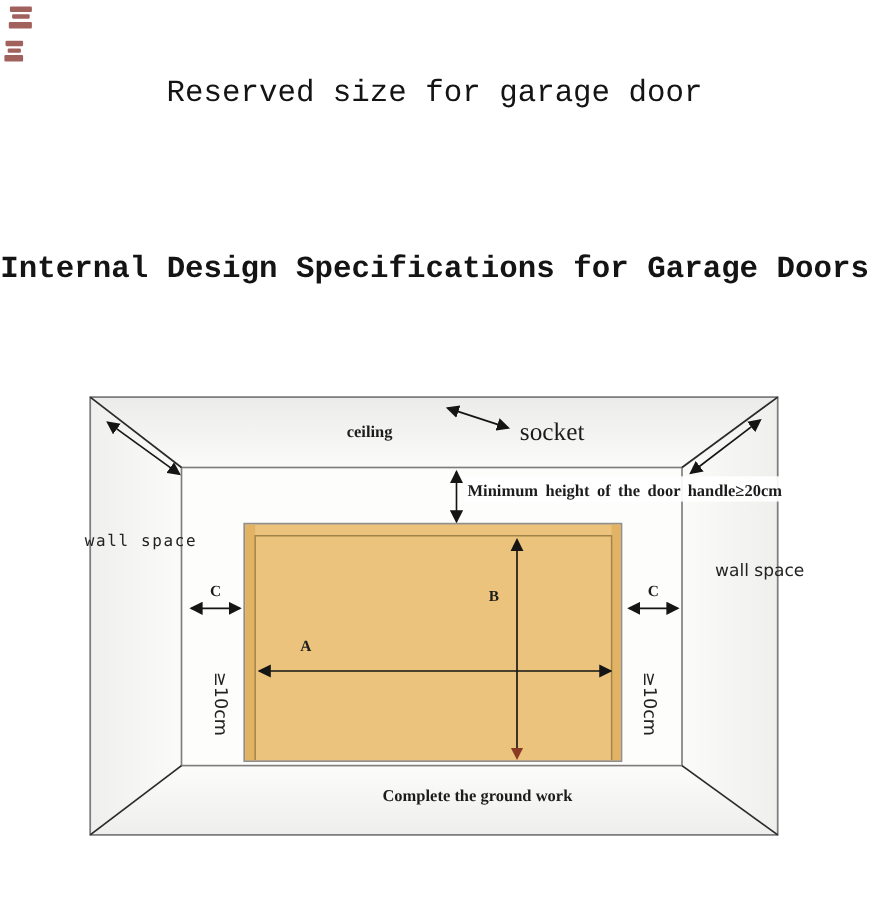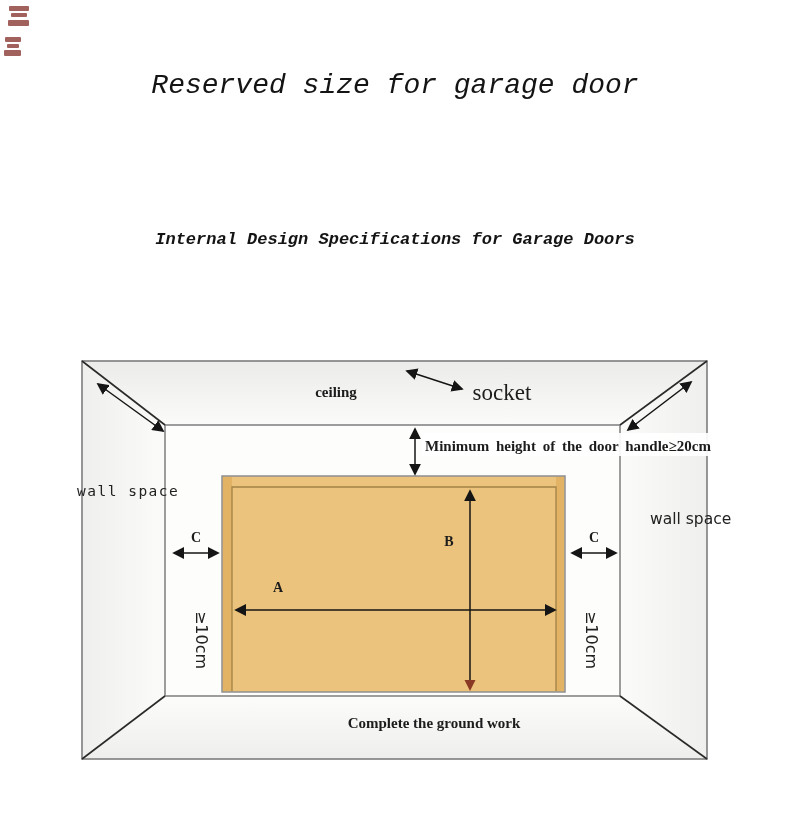--- a/index.html
+++ b/index.html
@@ -1,22 +1,22 @@
 <!DOCTYPE html>
 <html><head>
 <meta charset="utf-8">
 <style>
   html,body{margin:0;padding:0;background:#ffffff;}
   .canvas{position:relative;width:790px;height:828px;background:#ffffff;overflow:hidden;
           font-family:"Liberation Sans",sans-serif;}
   .t{position:absolute;left:0;right:0;text-align:center;color:#141414;
-     font-family:"Liberation Mono","DejaVu Sans Mono",monospace;white-space:nowrap;font-style:italic;}
+     font-family:"Liberation Mono","DejaVu Sans Mono",monospace;white-space:nowrap;}
   .t1{top:70px;font-size:28px;}
   .t2{top:136px;font-size:30px;letter-spacing:.4px;}
-  .t3{top:230px;font-size:17px;font-weight:bold;}
+  .t3{top:230px;font-size:28px;font-weight:bold;text-align:right;}
   svg{position:absolute;left:0;top:0;}
   .serifB{font-family:"Liberation Serif","DejaVu Serif",serif;font-weight:bold;fill:#1c1c1c;}
   .serifR{font-family:"Liberation Serif","DejaVu Serif",serif;fill:#1c1c1c;}
   .mono{font-family:"DejaVu Sans Mono","Liberation Mono",monospace;fill:#222222;}
   .sans{font-family:"DejaVu Sans","Liberation Sans",sans-serif;fill:#222222;}
   .arrow{stroke:#151515;stroke-width:1.5;fill:none;}
   .outline{fill:none;}
 </style>
 </head>
 <body>

